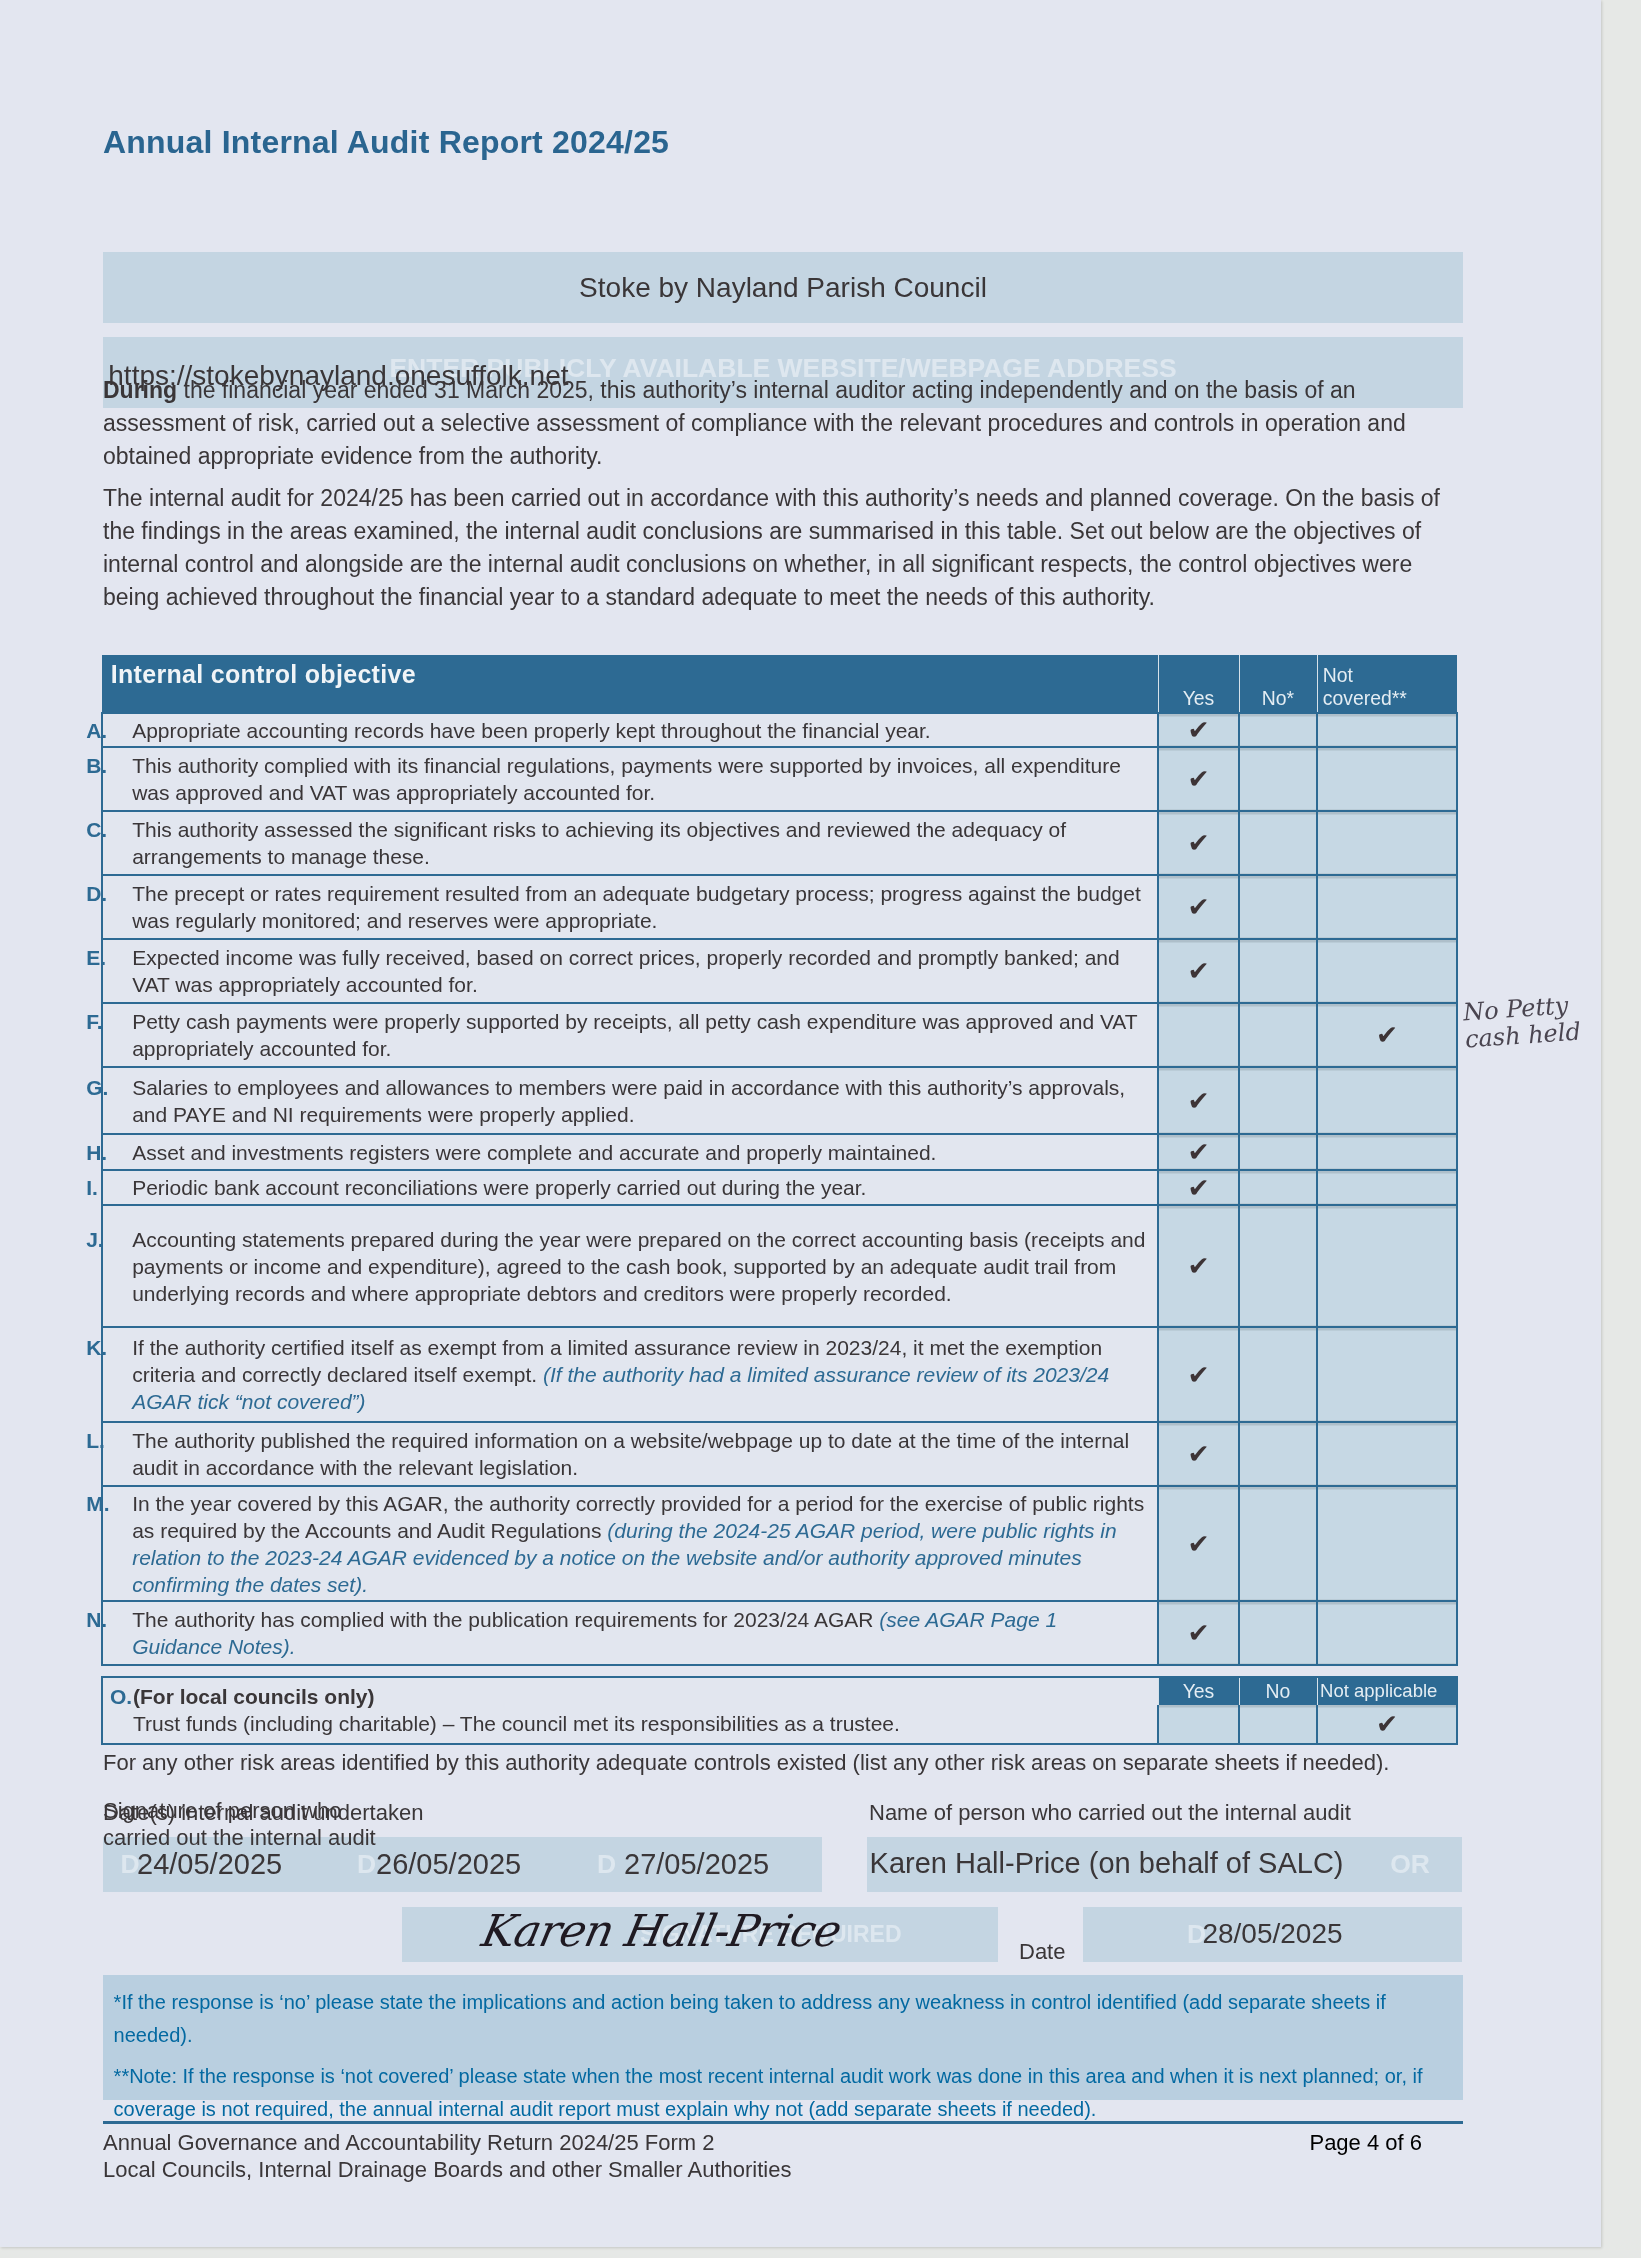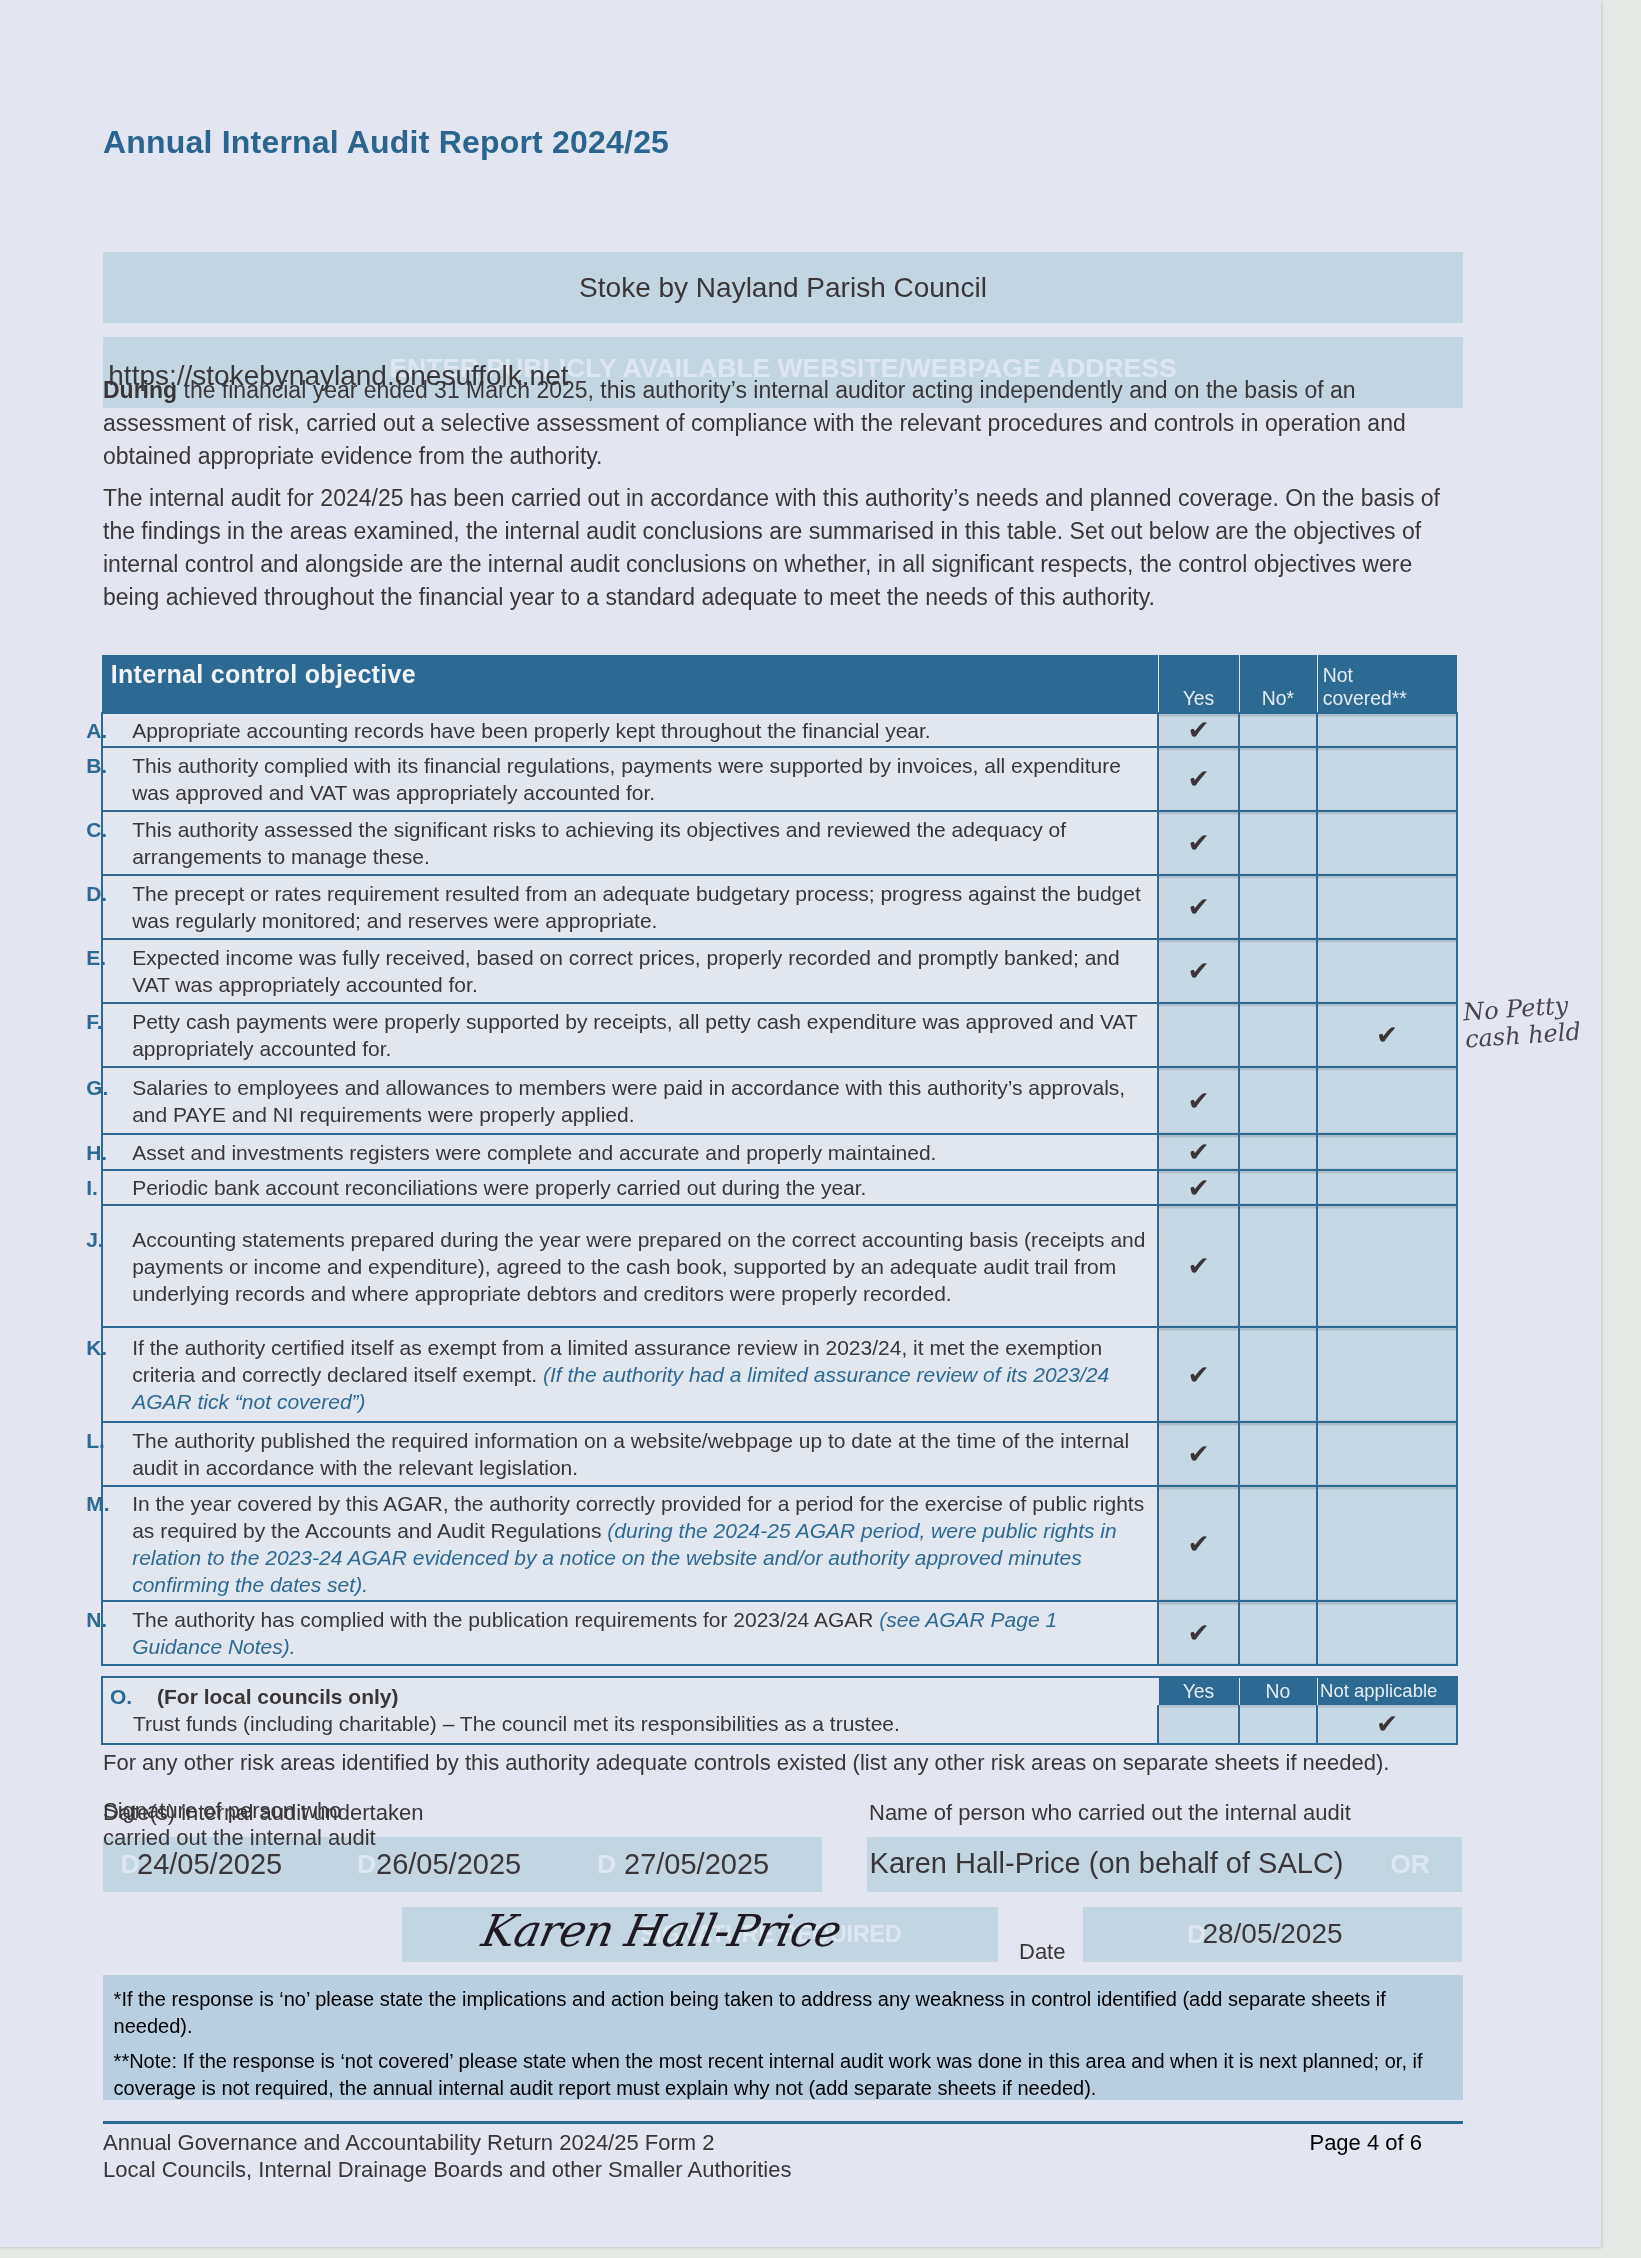--- a/index.html
+++ b/index.html
@@ -86,21 +86,21 @@
     .o-table th {
       background: #2d6a93; color: #e4edf3; font-weight: normal; font-size: 19.4px;
       height: 26.5px; padding: 0; border-left: 1.8px solid #d6e2ea; text-align: center;
     }
     .o-table th.h-na { text-align: left; padding-left: 2.6px; font-size: 18.5px; }
     .o-table td.chk {
       background: #c6d8e4; text-align: center; vertical-align: middle; height: 35px;
       border-left: 2.6px solid #2d6a93;
       box-shadow: inset 0 2.6px 0 #aebfca;
     }
-    .o-bold { font-weight: bold; margin-left: 24px; }
+    .o-bold { font-weight: bold; }
     .o-sub { display: block; padding-left: 23px; }
 
     .risk-line { position: absolute; left: 103px; top: 1750px; font-size: 22px; color: #3a3638; }
     .lbl { position: absolute; font-size: 22px; color: #3a3638; }
     .lbl-dates { left: 103px; top: 1800px; }
     .lbl-name { left: 869px; top: 1800px; }
     .box { position: absolute; background: #c4d5e2; }
     .dates-box { left: 103px; top: 1837px; width: 719px; height: 55px; }
     .date-val { position: absolute; top: 10.6px; font-size: 29px; color: #3a3638; }
     .date-ghost { position: absolute; top: 12.4px; font-size: 26.5px; color: #dde7ef; font-weight: bold; }
@@ -115,21 +115,21 @@
       font-size: 44px; color: #1f1a22; letter-spacing: -0.9px; transform: skewX(-12deg);
     }
     .lbl-date2 { left: 1019px; top: 1939px; }
     .date2-box { left: 1083px; top: 1907px; width: 379px; height: 55px; }
     .date2-val { position: absolute; left: 0; right: 0; top: 10.6px; text-align: center; font-size: 28px; color: #3a3638; }
     .date2-ghost { position: absolute; left: 104px; top: 12.4px; font-size: 26.5px; color: #dde7ef; font-weight: bold; }
 
     .footnotes {
       position: absolute; left: 103px; top: 1975px; width: 1360px; height: 125px;
       background: #b9cfe0; padding: 10.6px 10.6px; box-sizing: border-box;
-      font-size: 20px; line-height: 27px; color: #000000;
+      font-size: 20px; line-height: 33px; color: #0369a1;
     }
     .footnotes p { margin: 0 0 8.8px 0; }
     .footer-rule { position: absolute; left: 103px; top: 2121px; width: 1360px; height: 2.6px; background: #2d6a93; }
     .footer-left { position: absolute; left: 103px; top: 2130px; font-size: 22px; line-height: 26.5px; color: #3a3638; }
     .footer-right { position: absolute; right: 179px; top: 2130px; font-size: 22px; color: #000000; }
   </style>
 </head>
 <body>
 
 <div class="paper">

